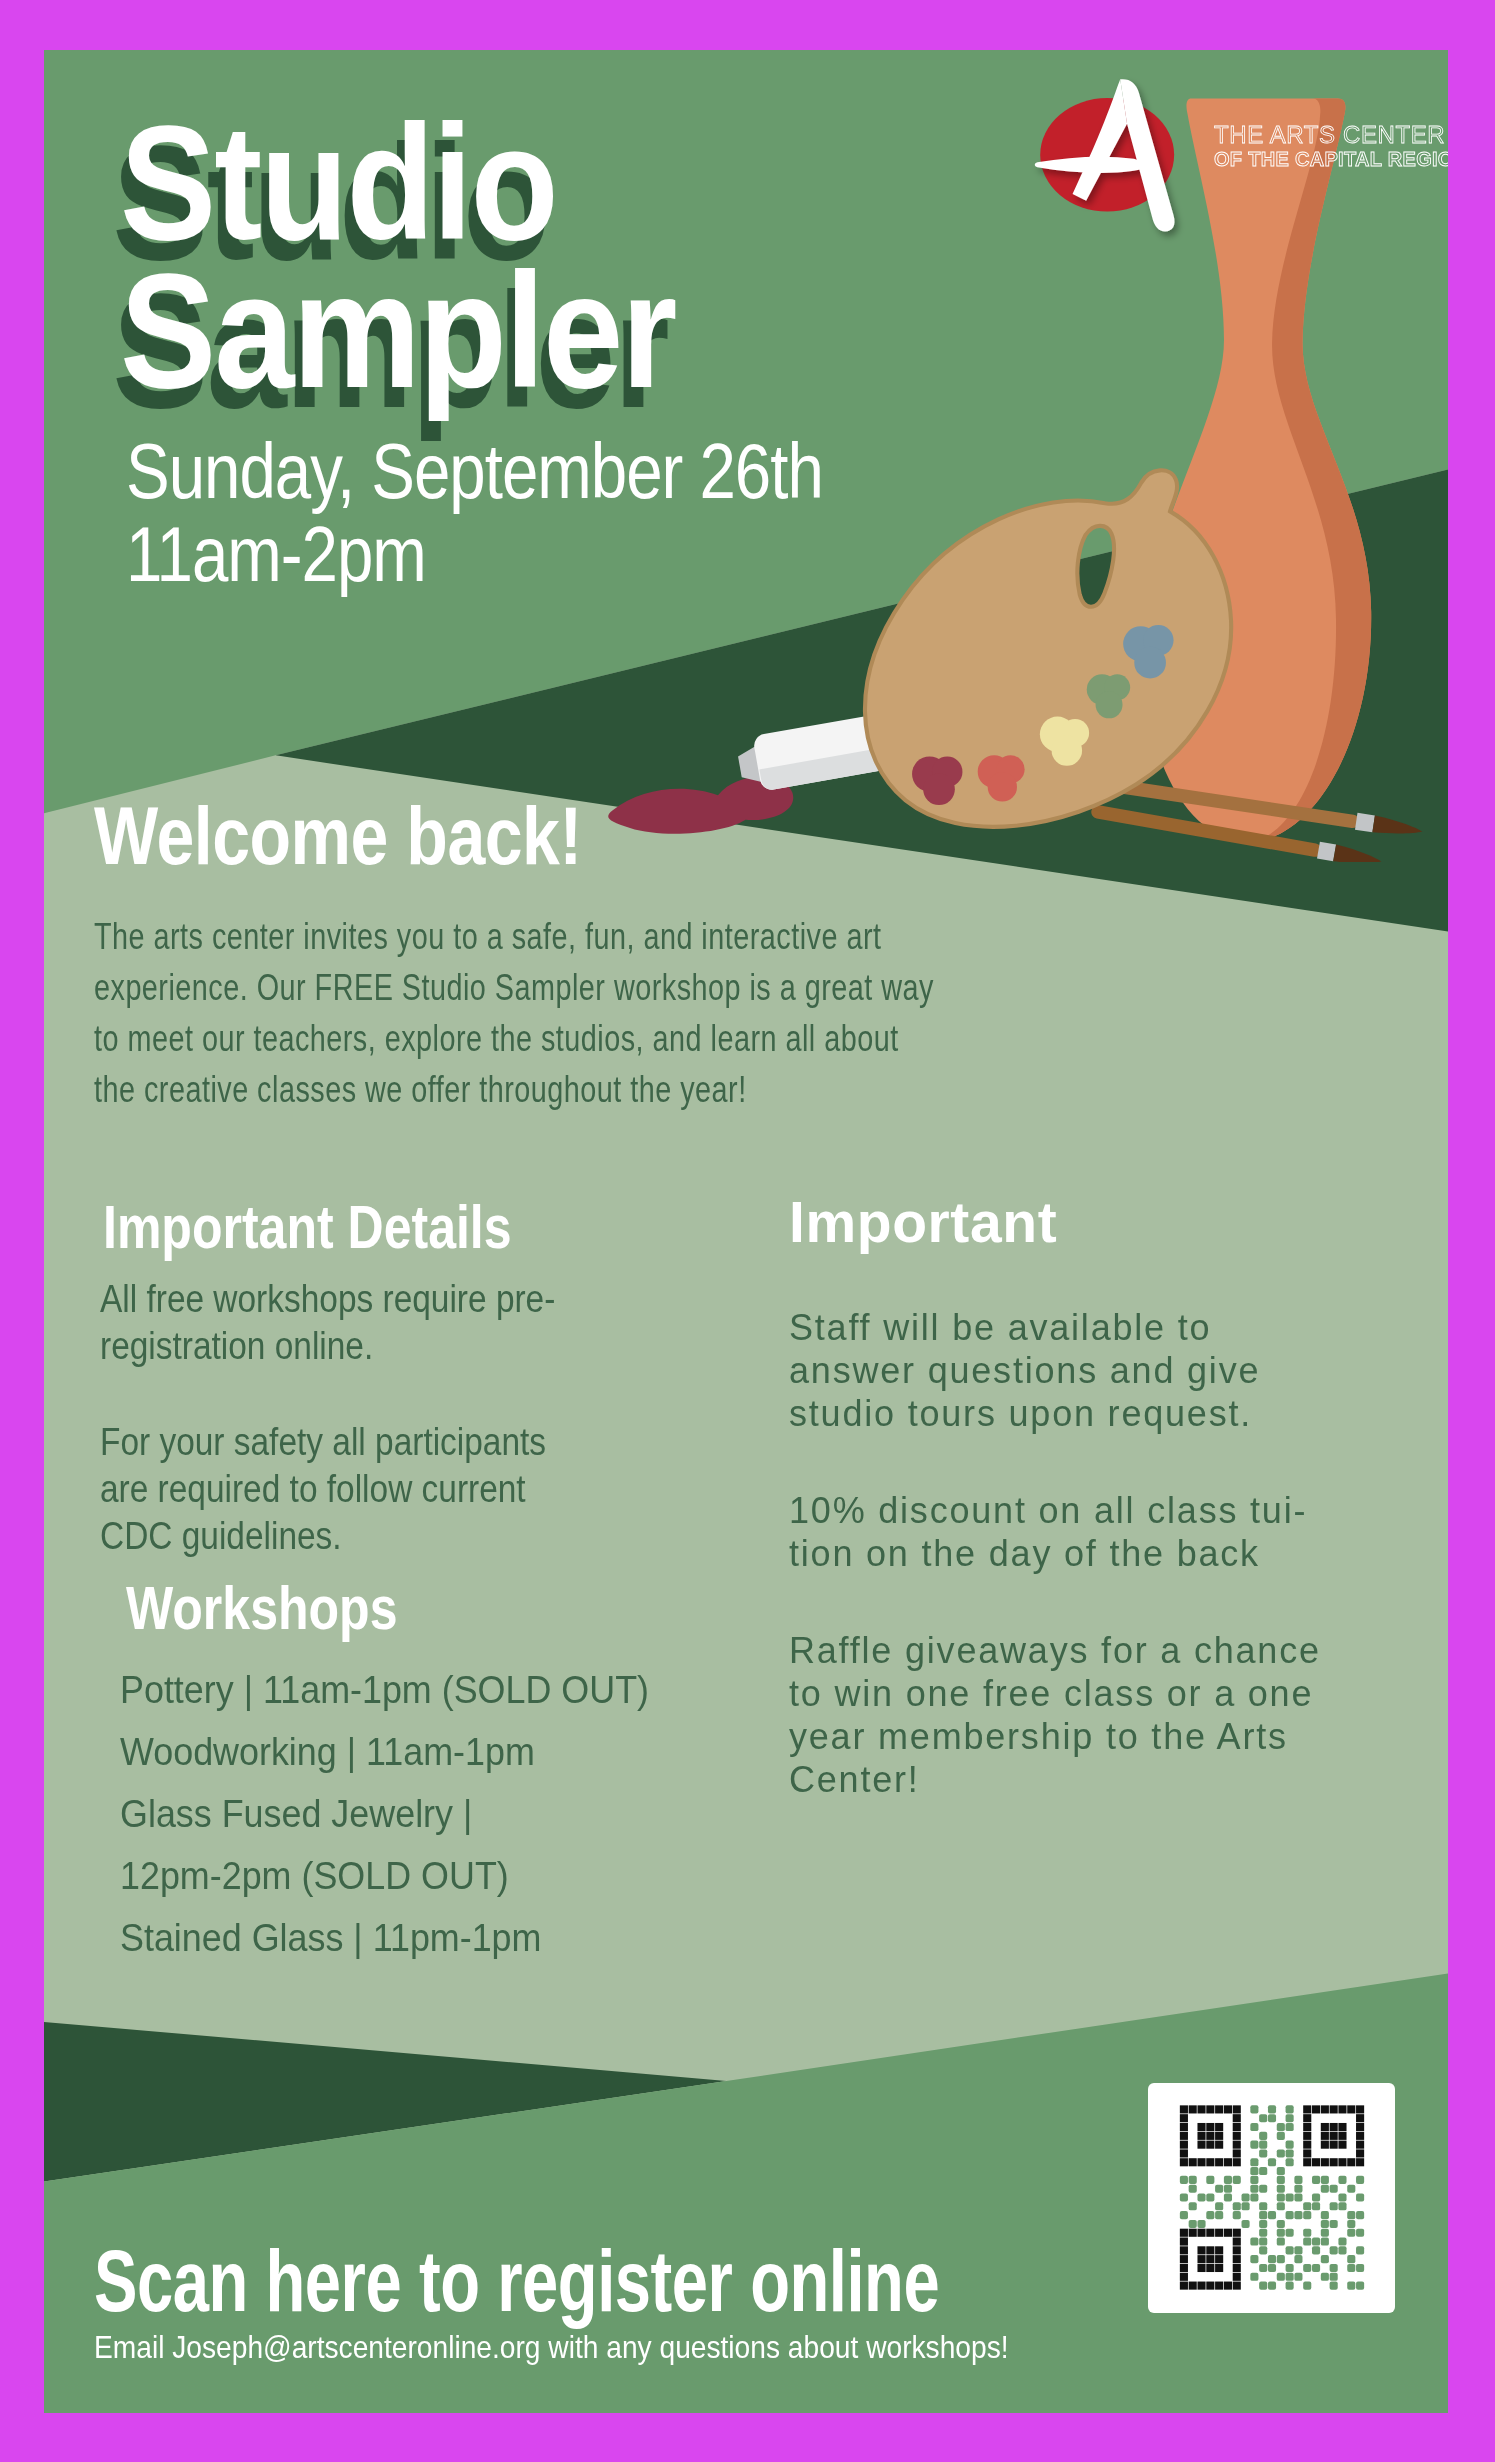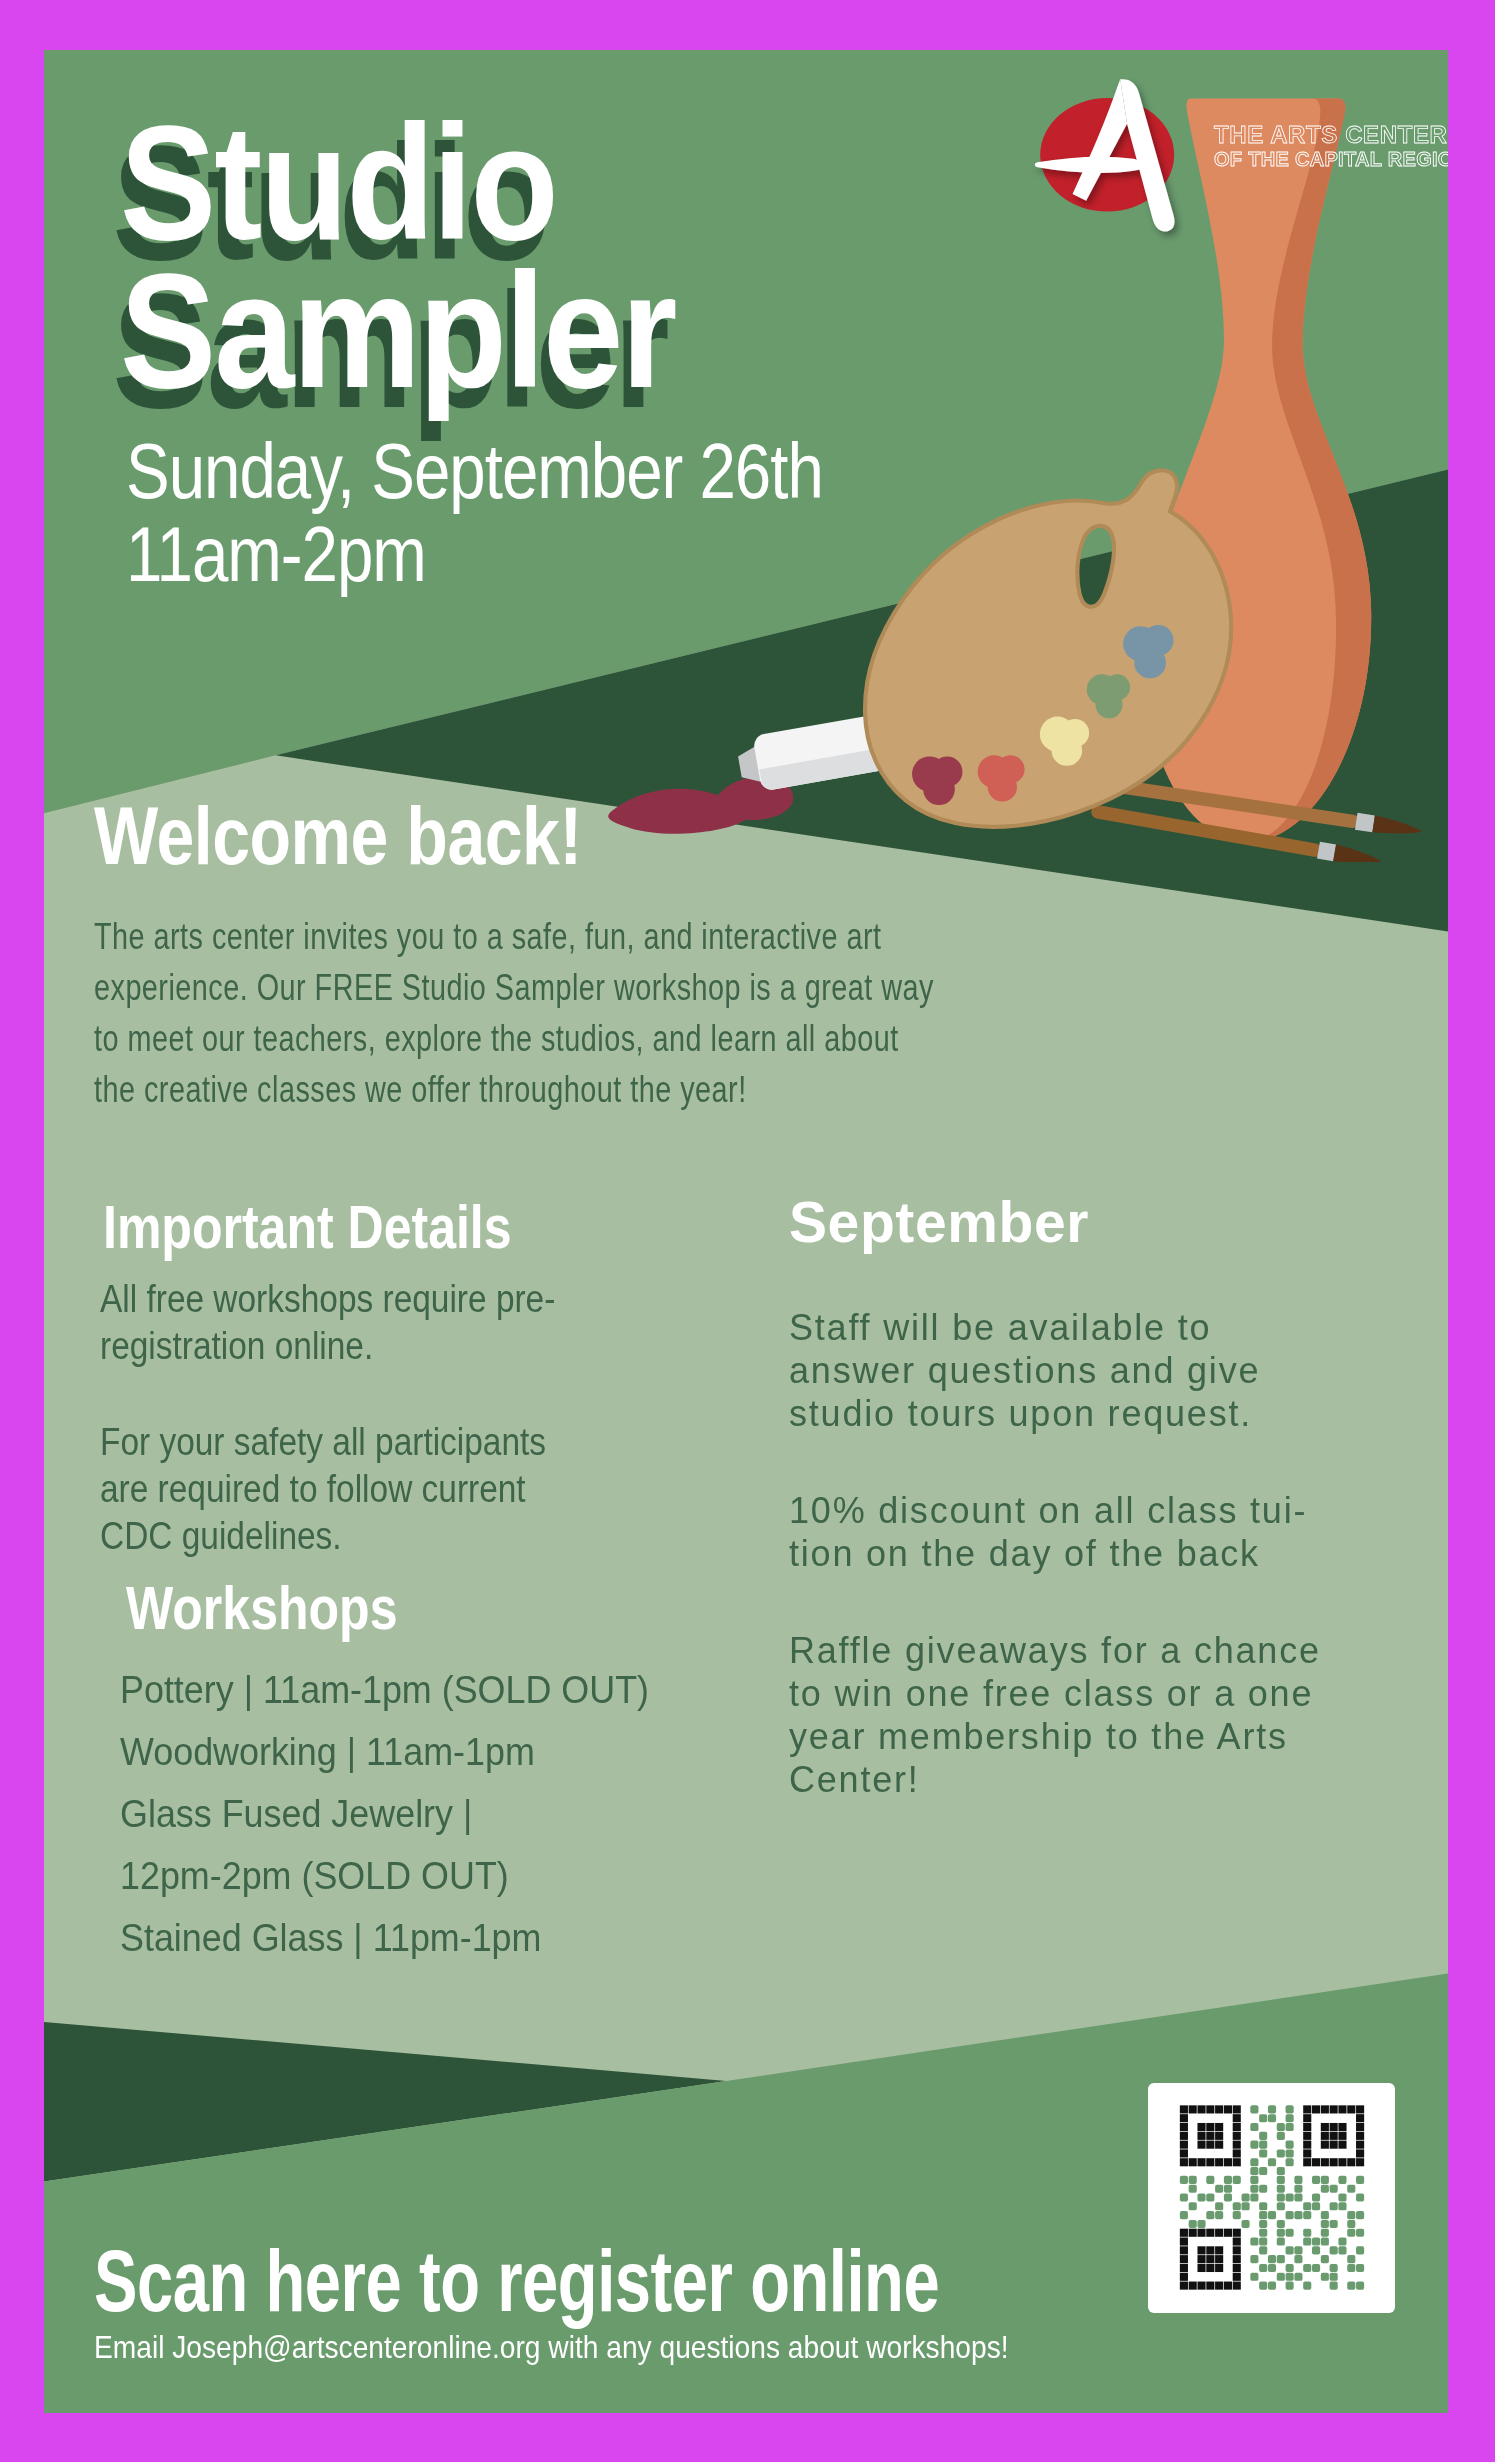--- a/index.html
+++ b/index.html
@@ -15,21 +15,21 @@
   .condensed{transform-origin:top left;}
   #title{left:76px;top:59px;font-size:164px;line-height:148px;font-weight:700;color:#ffffff;
          letter-spacing:-2.3px;transform:scaleX(0.88);white-space:nowrap;
          text-shadow:-8.8px 20px 0 #2d5438;}
   #subtitle{left:82px;top:380px;font-size:77px;line-height:83px;font-weight:400;color:#ffffff;
             transform:scaleX(0.85);white-space:nowrap;letter-spacing:-1.2px;}
   
   #logo{left:982px;top:17.6px;width:375px;height:193px;}
   #logo svg{position:absolute;left:0;top:0;}
   #logo-text{position:absolute;left:188px;top:53px;white-space:nowrap;}
-  #logo-line1{font-size:24px;font-weight:700;letter-spacing:0.6px;color:transparent;
+  #logo-line1{font-size:24px;font-weight:400;letter-spacing:0.6px;color:transparent;
               -webkit-text-stroke:0.8px #ffffff;line-height:27px;}
   #logo-line2{font-size:20px;font-weight:700;letter-spacing:0.3px;color:transparent;
               -webkit-text-stroke:0.9px #ffffff;line-height:23.5px;}
   
   #welcome-heading{left:50px;top:740px;font-size:81px;font-weight:700;color:#ffffff;
                    transform:scaleX(0.84);white-space:nowrap;letter-spacing:-0.6px;}
   .body-green{color:#3e6549;}
   #welcome-body{left:50px;top:861px;font-size:36px;line-height:51px;transform:scaleX(0.80);white-space:nowrap;letter-spacing:0.6px;}
   
   #details-heading{left:59px;top:1142px;font-size:61px;font-weight:700;color:#ffffff;
@@ -181,21 +181,21 @@
     <div class="abs condensed" id="workshops-heading">Workshops</div>
     <div class="abs condensed body-green" id="workshops-list">
       <div>Pottery | 11am-1pm (SOLD OUT)</div>
       <div>Woodworking | 11am-1pm</div>
       <div>Glass Fused Jewelry |</div>
       <div>12pm-2pm (SOLD OUT)</div>
       <div>Stained Glass | 11pm-1pm</div>
     </div>
 
     <div class="abs" id="tours-heading">
-      <div>September</div>
+      <div>Important</div>
     </div>
     <div class="abs body-green" id="tours-body">
       <div class="para">
         <div>Staff will be available to</div>
         <div>answer questions and give</div>
         <div>studio tours upon request.</div>
       </div>
       <div class="para">
         <div>10% discount on all class tui-</div>
         <div>tion on the day of the back</div>

